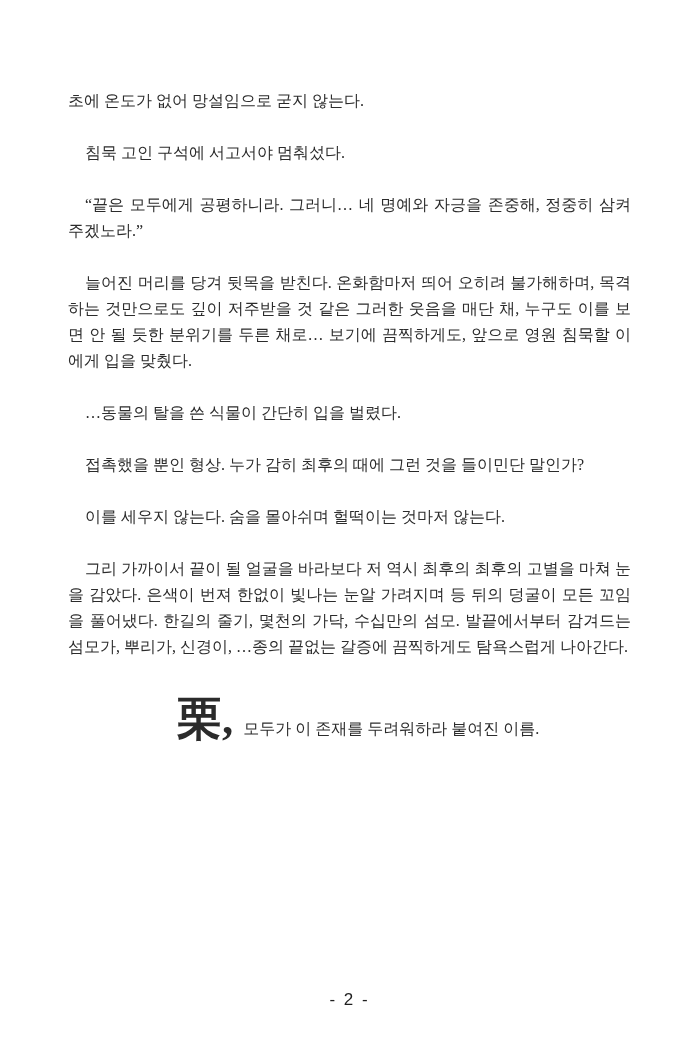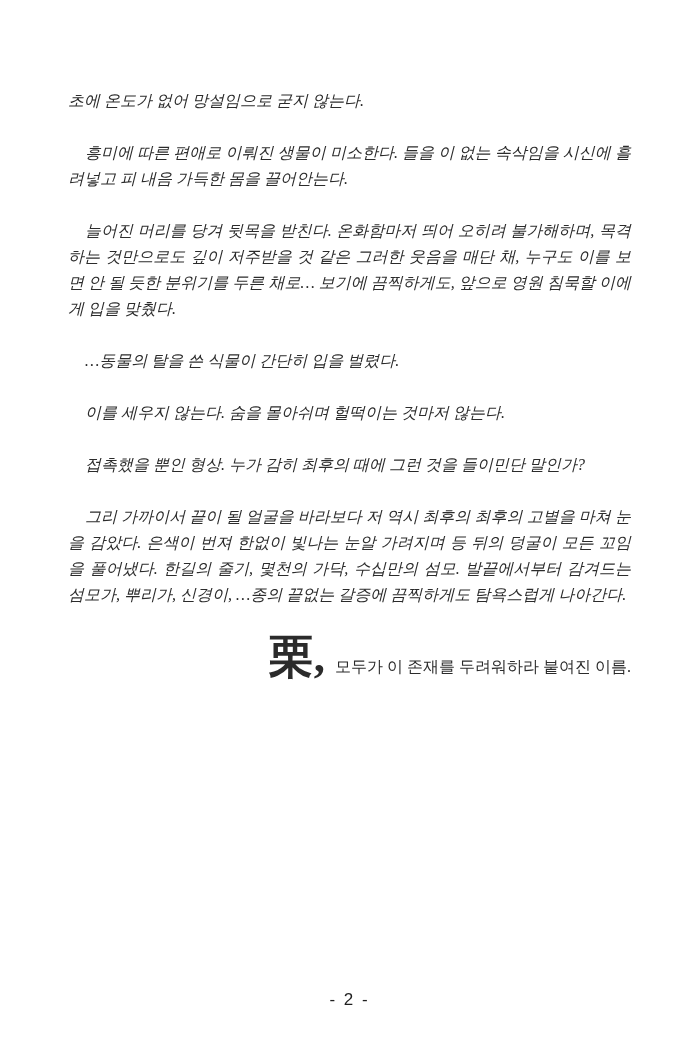--- a/index.html
+++ b/index.html
@@ -20,30 +20,29 @@
   .content {
     box-sizing: border-box;
     padding: 88px 68px 0 68px;
     font-size: 16px;
     line-height: 26px;
     text-align: justify;
     word-break: break-all;
   }
   .para {
     margin: 0 0 26px 0;
-    font-style: italic;
   }
   .para.indent {
     text-indent: 17px;
   }
   .name-line {
     margin: 18px 0 0 0;
     text-indent: 17px;
-    line-height: 46px;
-    text-align: right;
+    line-height: 66px;
+    text-align: center;
     white-space: nowrap;
   }
   .big-char {
     font-size: 45px;
     font-weight: bold;
     letter-spacing: 0;
   }
   .name-rest {
     font-size: 16px;
     margin-left: 10px;
@@ -59,24 +58,25 @@
     letter-spacing: 2px;
     color: #1f1f1f;
   }
 </style>
 </head>
 <body>
 
 <div class="page">
   <div class="content">
     <p class="para">초에 온도가 없어 망설임으로 굳지 않는다.</p>
-    <p class="para indent">흥미에 따른 편애로 이뤄진 생물이 미소한다. 들을 이 없는 속삭임을 시신에 흘려넣고 피 내음 가득한 몸을 끌어안는다.</p>
+    <p class="para indent">침묵 고인 구석에 서고서야 멈춰섰다.</p>
+    <p class="para indent">“끝은 모두에게 공평하니라. 그러니… 네 명예와 자긍을 존중해, 정중히 삼켜주겠노라.”</p>
     <p class="para indent">늘어진 머리를 당겨 뒷목을 받친다. 온화함마저 띄어 오히려 불가해하며, 목격하는 것만으로도 깊이 저주받을 것 같은 그러한 웃음을 매단 채, 누구도 이를 보면 안 될 듯한 분위기를 두른 채로… 보기에 끔찍하게도, 앞으로 영원 침묵할 이에게 입을 맞췄다.</p>
     <p class="para indent">…동물의 탈을 쓴 식물이 간단히 입을 벌렸다.</p>
+    <p class="para indent">접촉했을 뿐인 형상. 누가 감히 최후의 때에 그런 것을 들이민단 말인가?</p>
     <p class="para indent">이를 세우지 않는다. 숨을 몰아쉬며 헐떡이는 것마저 않는다.</p>
-    <p class="para indent">접촉했을 뿐인 형상. 누가 감히 최후의 때에 그런 것을 들이민단 말인가?</p>
     <p class="para indent">그리 가까이서 끝이 될 얼굴을 바라보다 저 역시 최후의 최후의 고별을 마쳐 눈을 감았다. 은색이 번져 한없이 빛나는 눈알 가려지며 등 뒤의 덩굴이 모든 꼬임을 풀어냈다. 한길의 줄기, 몇천의 가닥, 수십만의 섬모. 발끝에서부터 감겨드는 섬모가, 뿌리가, 신경이, …종의 끝없는 갈증에 끔찍하게도 탐욕스럽게 나아간다.</p>
     <p class="name-line">
       <span class="big-char">栗,</span><span class="name-rest">모두가 이 존재를 두려워하라 붙여진 이름.</span>
     </p>
   </div>
   <div class="page-number">- 2 -</div>
 </div>
 
 </body></html>

